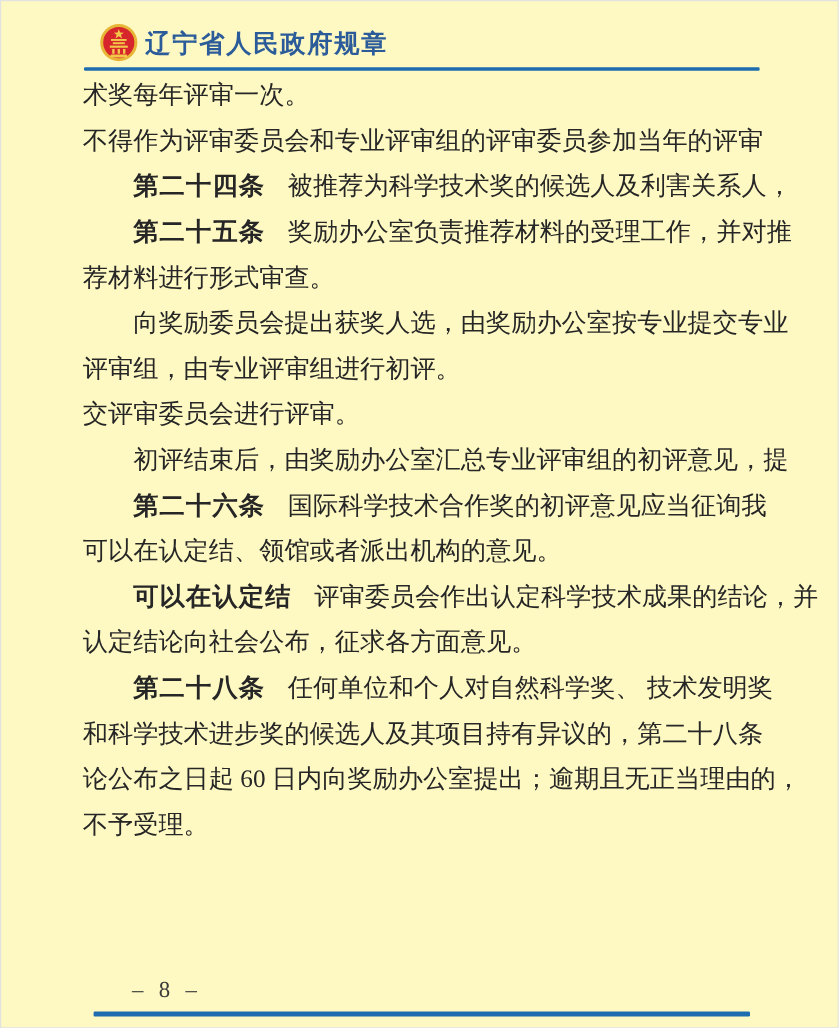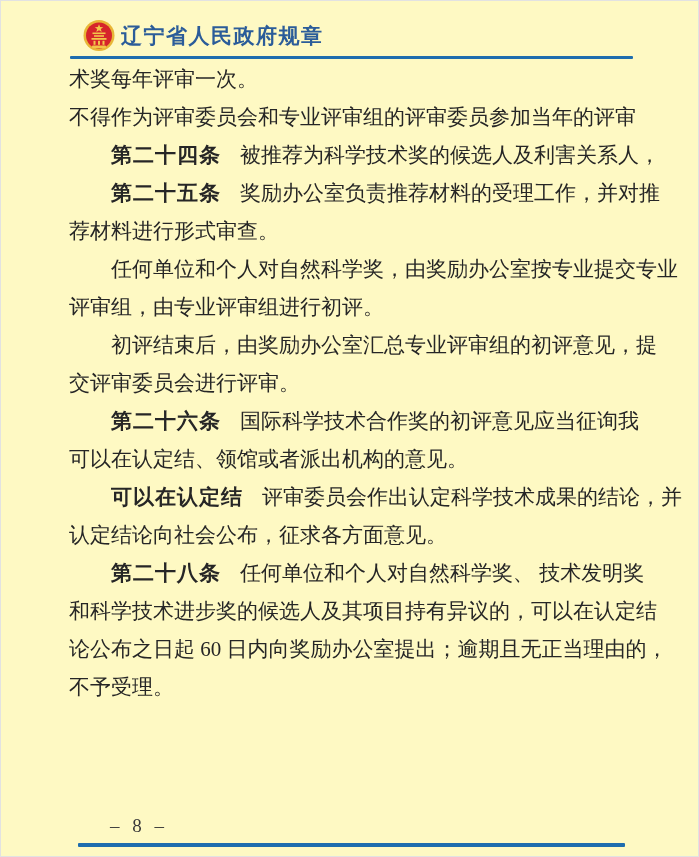--- a/index.html
+++ b/index.html
@@ -66,30 +66,30 @@
   </div>
   <div class="site-title">辽宁省人民政府规章</div>
   <div class="header-rule"></div>
 
   <div class="doc-body">
     <div class="line"><span>术奖每年评审一次。</span></div>
     <div class="line"><span>不得作为评审委员会和专业评审组的评审委员参加当年的评审</span></div>
     <div class="line indent"><span class="term">第二十四条</span><span>被推荐为科学技术奖的候选人及利害关系人，</span></div>
     <div class="line indent"><span class="term">第二十五条</span><span>奖励办公室负责推荐材料的受理工作，并对推</span></div>
     <div class="line"><span>荐材料进行形式审查。</span></div>
-    <div class="line indent"><span>任何单位和个人对自然科学奖，由奖励办公室按专业提交专业</span></div>
+    <div class="line indent"><span>向奖励委员会提出获奖人选，由奖励办公室按专业提交专业</span></div>
     <div class="line"><span>评审组，由专业评审组进行初评。</span></div>
+    <div class="line"><span>交评审委员会进行评审。</span></div>
     <div class="line indent"><span>初评结束后，由奖励办公室汇总专业评审组的初评意见，提</span></div>
-    <div class="line"><span>交评审委员会进行评审。</span></div>
     <div class="line indent"><span class="term">第二十六条</span><span>国际科学技术合作奖的初评意见应当征询我</span></div>
     <div class="line"><span>可以在认定结、领馆或者派出机构的意见。</span></div>
     <div class="line indent"><span class="term">可以在认定结</span><span>评审委员会作出认定科学技术成果的结论，并</span></div>
     <div class="line"><span>认定结论向社会公布，征求各方面意见。</span></div>
     <div class="line indent"><span class="term">第二十八条</span><span>任何单位和个人对自然科学奖、 技术发明奖</span></div>
-    <div class="line"><span>和科学技术进步奖的候选人及其项目持有异议的，可以在认定结</span></div>
+    <div class="line"><span>和科学技术进步奖的候选人及其项目持有异议的，第二十八条</span></div>
     <div class="line"><span>论公布之日起 60 日内向奖励办公室提出；逾期且无正当理由的，</span></div>
     <div class="line"><span>不予受理。</span></div>
   </div>
 
   <div class="page-number">– 8 –</div>
   <div class="footer-rule"></div>
 
 </div>
 
 </body></html>

